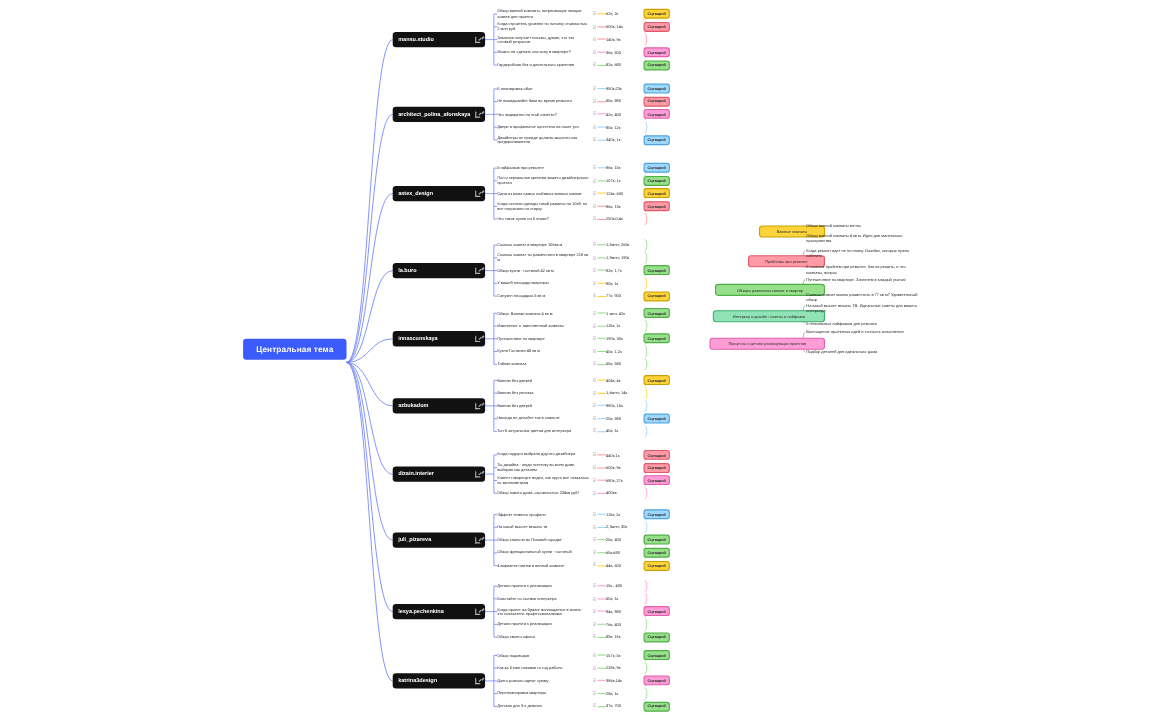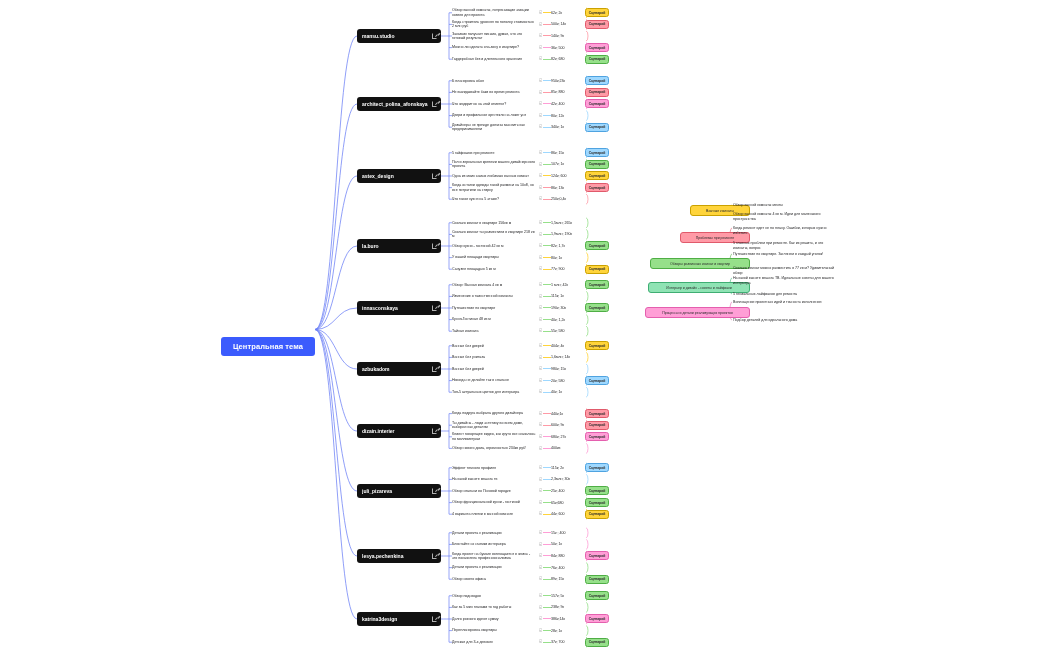--- a/index.html
+++ b/index.html
@@ -17,21 +17,21 @@
   }
   #wires {
     position: absolute; left: 0; top: 0;
     width: 1050px; height: 650px;
     pointer-events: none;
   }
 
   
   .central {
     position: absolute;
-    left: 221px; top: 337px;
+    left: 221px; top: 308px;
     width: 94px; height: 19px;
     background: #3b5bfd;
     border-radius: 3px;
     display: flex; align-items: center; justify-content: center;
     color: #ffffff;
     font-size: 7.5px;
     font-weight: bold;
     letter-spacing: .1px;
     z-index: 6;
   }

